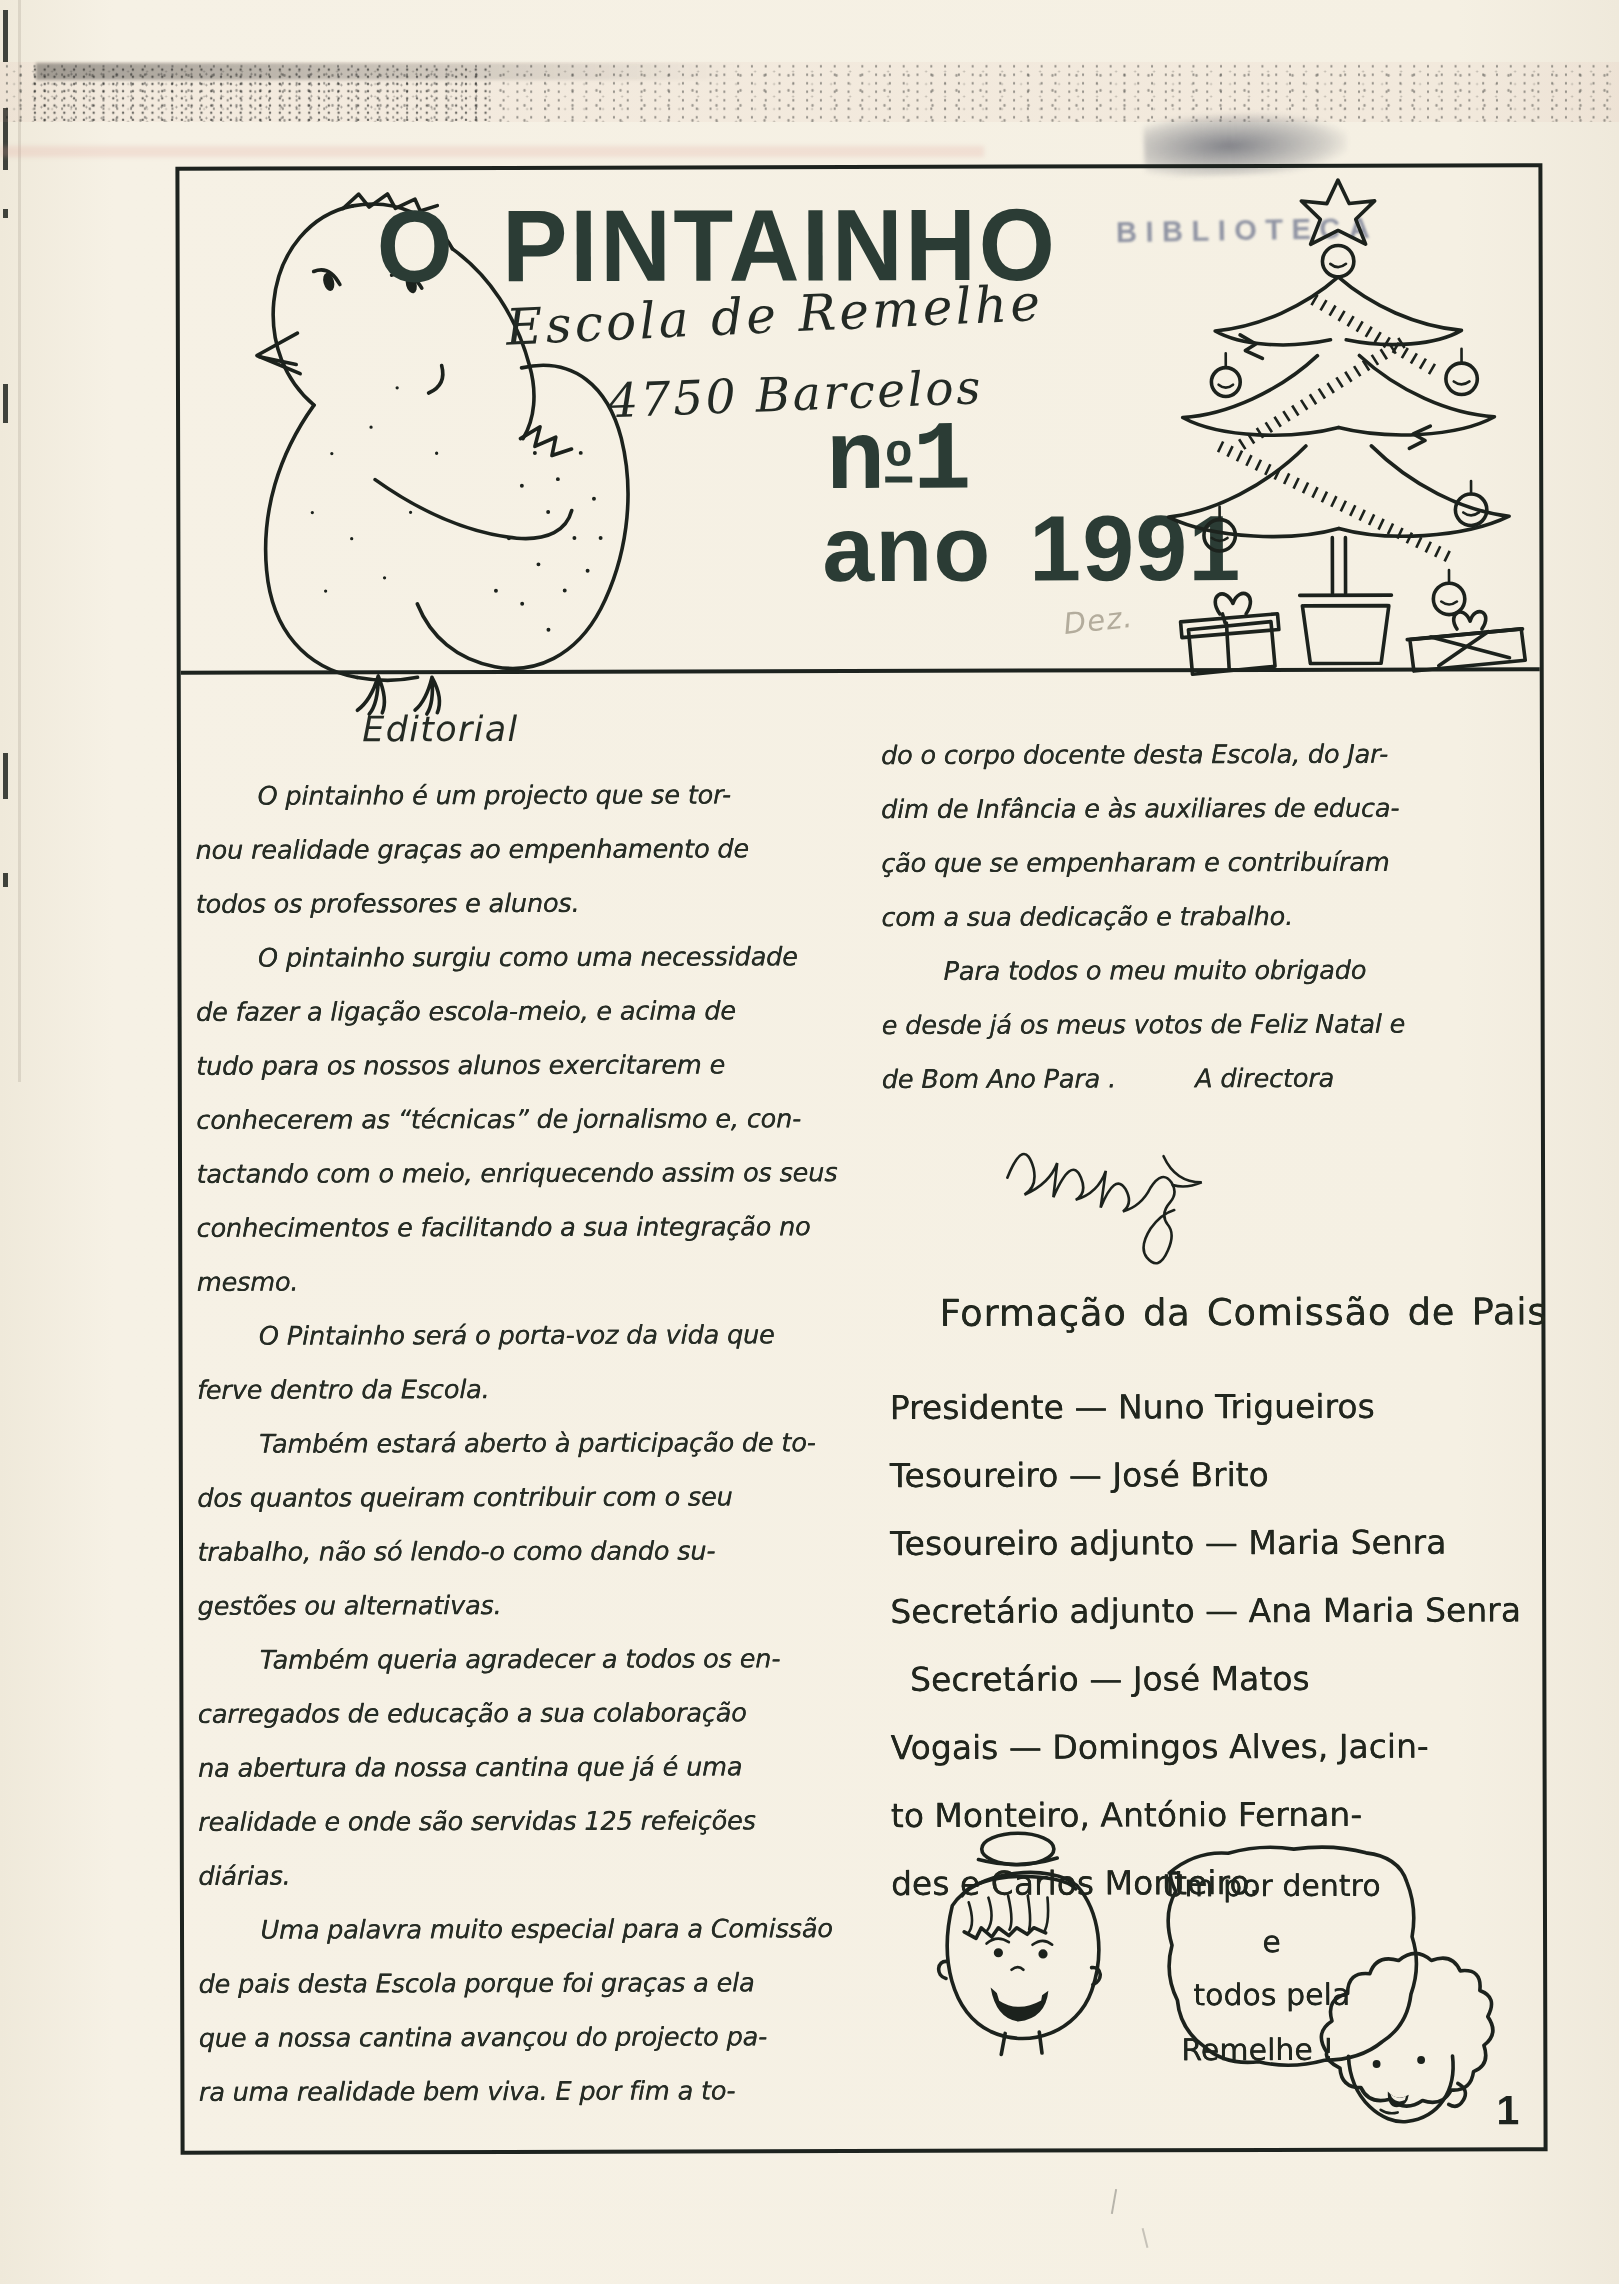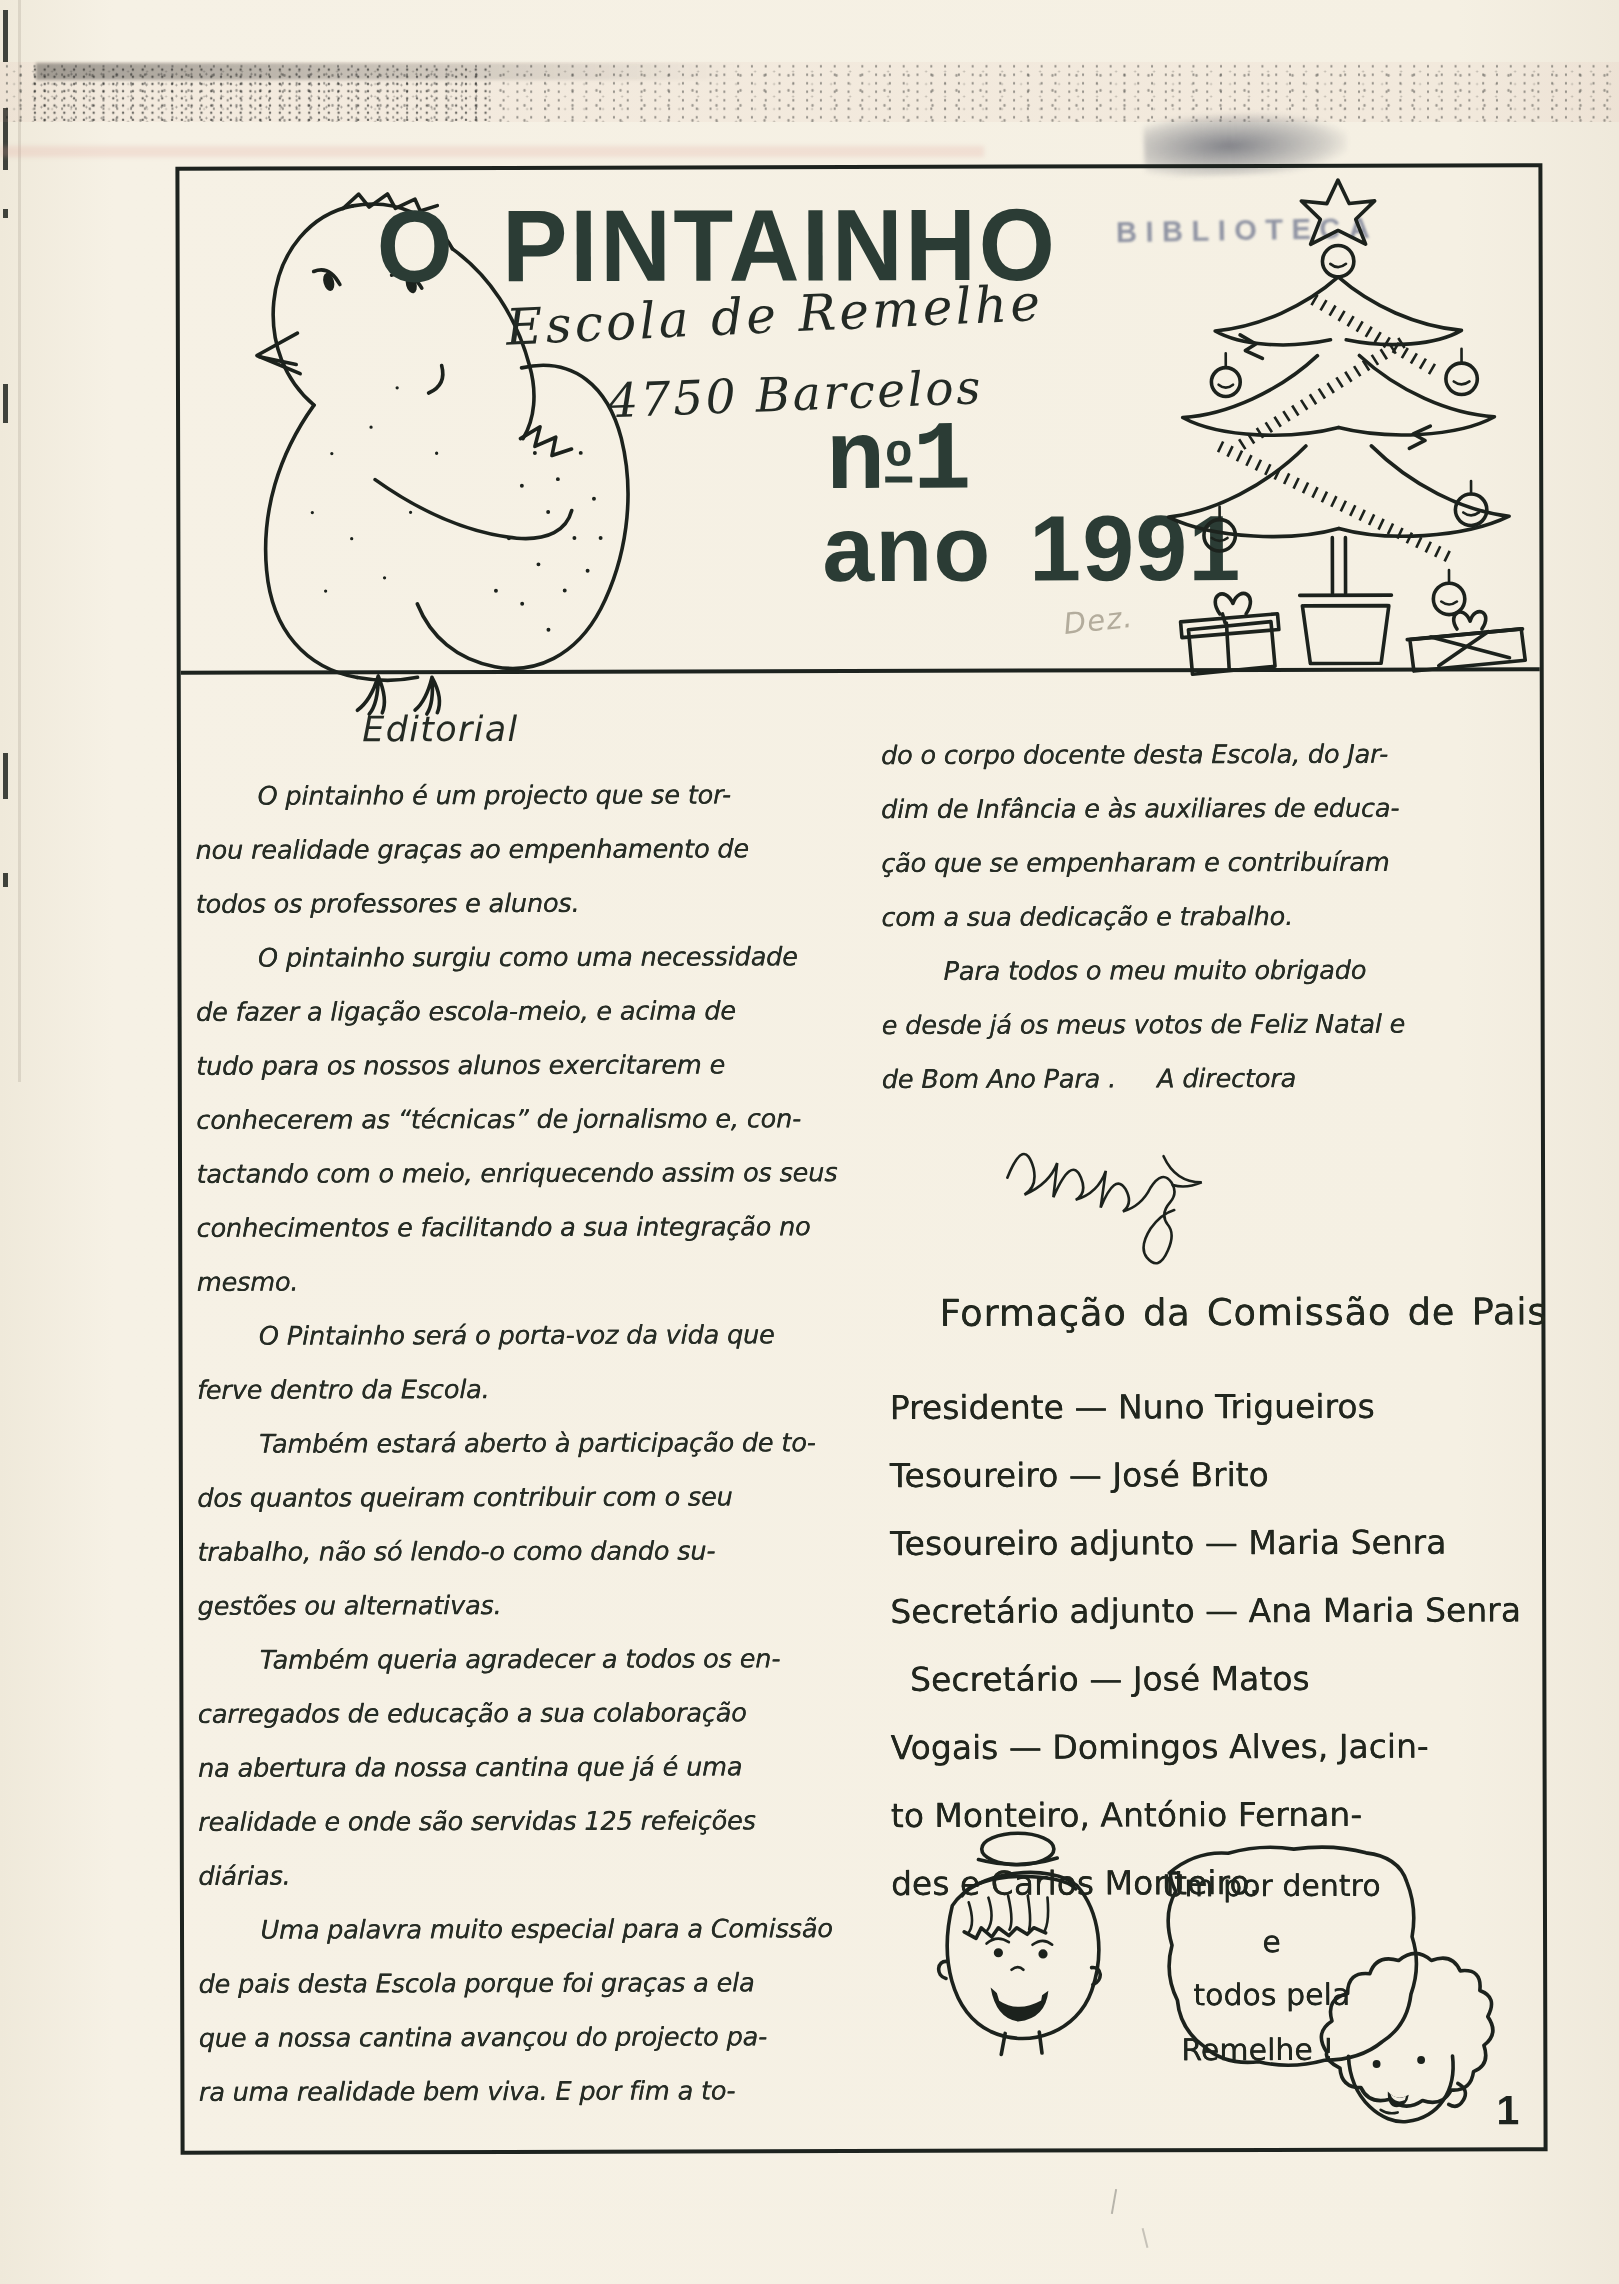--- a/index.html
+++ b/index.html
@@ -56,21 +56,21 @@
     font-size:93px;letter-spacing:1.3px;word-spacing:10.5px;color:#2b3c35;white-space:nowrap;}
   .pencil{position:absolute;left:883px;top:435px;font:italic 29px "DejaVu Sans",sans-serif;
     color:#b3ac9c;letter-spacing:1.3px;transform:rotate(-6deg);}
   
   .col-left{position:absolute;left:14.4px;top:521px;width:669px;}
   .col-right{position:absolute;left:700px;top:559px;width:656px;}
   .ed-head{font:italic 35px/77px "DejaVu Sans",sans-serif;margin-left:167px;letter-spacing:1.3px;color:#252b24;}
   .hand{font:italic 25.6px/54px "DejaVu Sans",sans-serif;letter-spacing:-0.2px;color:#262c25;
     white-space:nowrap;text-shadow:0.2px 0.2px 0 #262c25;}
   .indent{text-indent:62px;}
-  .dir-label{margin-left:41px;}
+  .dir-label{margin-left:79px;}
   
   .com-head{position:absolute;left:757px;top:1123px;font:37px "DejaVu Sans",sans-serif;
     letter-spacing:0.7px;word-spacing:3.9px;color:#22281f;white-space:nowrap;text-shadow:0.2px 0.2px 0 #22281f;}
   .com-list{position:absolute;left:707px;top:1205px;}
   .com-entry{font:33px/68px "DejaVu Sans",sans-serif;color:#21261e;white-space:nowrap;text-shadow:0.2px 0.2px 0 #21261e;}
   .com-entry:nth-child(5){margin-left:19.7px;}
   
   .bubble-text{position:absolute;text-align:center;font:30px "DejaVu Sans",sans-serif;color:#20261f;
     white-space:nowrap;text-shadow:0.2px 0.2px 0 #20261f;}
   .pageno{position:absolute;left:1312px;top:1920px;font:bold 41px "Liberation Sans",sans-serif;color:#1d231e;}

